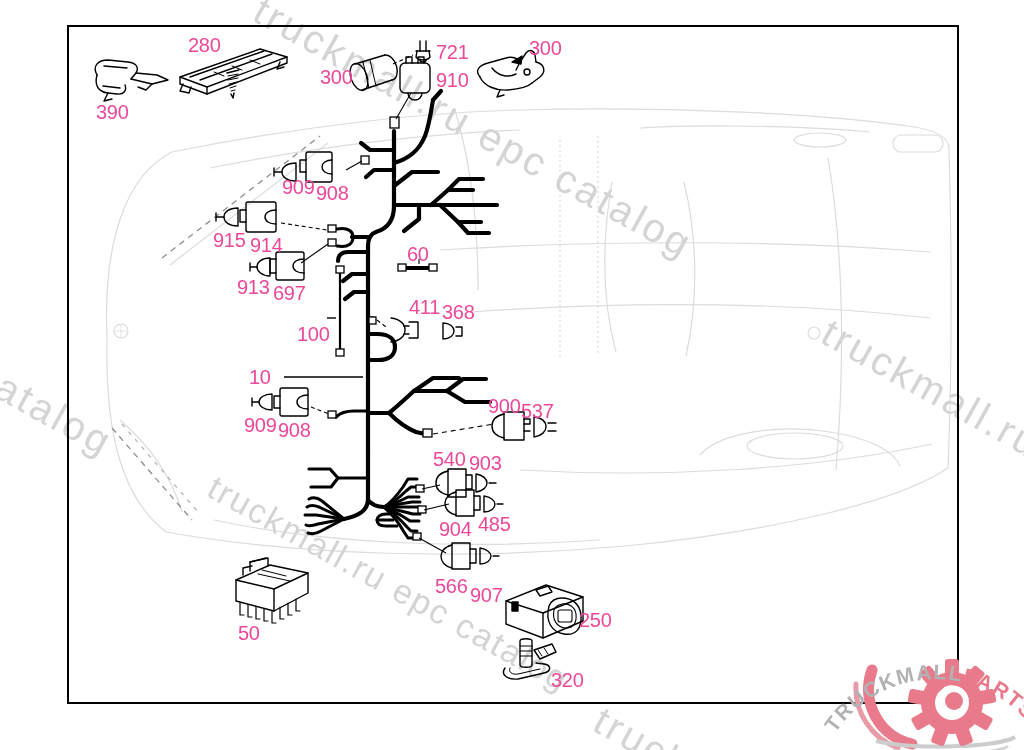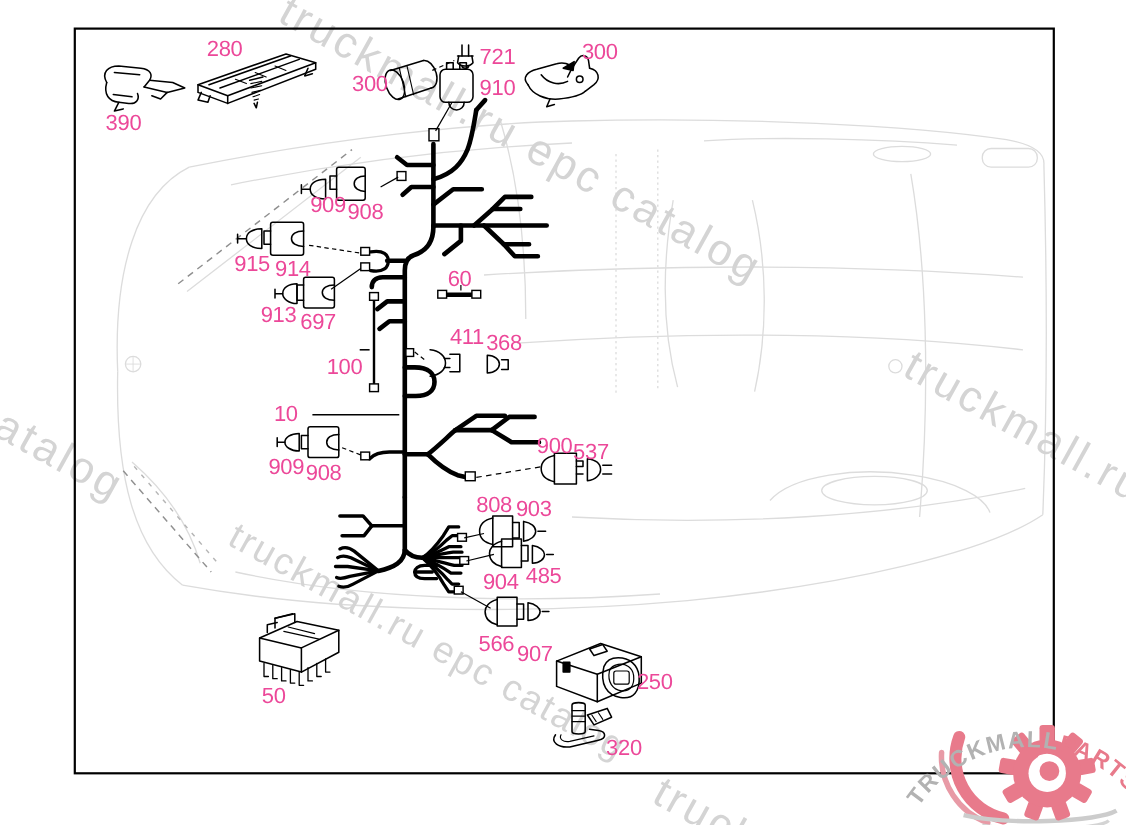--- a/index.html
+++ b/index.html
@@ -353,21 +353,21 @@
     <span class="plbl" style="left:273px;top:282px">697</span>
     <span class="plbl" style="left:407px;top:243px">60</span>
     <span class="plbl" style="left:297px;top:323px">100</span>
     <span class="plbl" style="left:409px;top:296px">411</span>
     <span class="plbl" style="left:442px;top:301px">368</span>
     <span class="plbl" style="left:249px;top:366px">10</span>
     <span class="plbl" style="left:244px;top:414px">909</span>
     <span class="plbl" style="left:278px;top:419px">908</span>
     <span class="plbl" style="left:488px;top:395px">900</span>
     <span class="plbl" style="left:521px;top:400px">537</span>
-    <span class="plbl" style="left:433px;top:448px">808</span>
+    <span class="plbl" style="left:433px;top:448px">540</span>
     <span class="plbl" style="left:469px;top:452px">903</span>
     <span class="plbl" style="left:439px;top:518px">904</span>
     <span class="plbl" style="left:478px;top:513px">485</span>
     <span class="plbl" style="left:435px;top:575px">566</span>
     <span class="plbl" style="left:470px;top:584px">907</span>
     <span class="plbl" style="left:238px;top:622px">50</span>
     <span class="plbl" style="left:579px;top:609px">250</span>
     <span class="plbl" style="left:551px;top:669px">320</span>
   </div>
 

